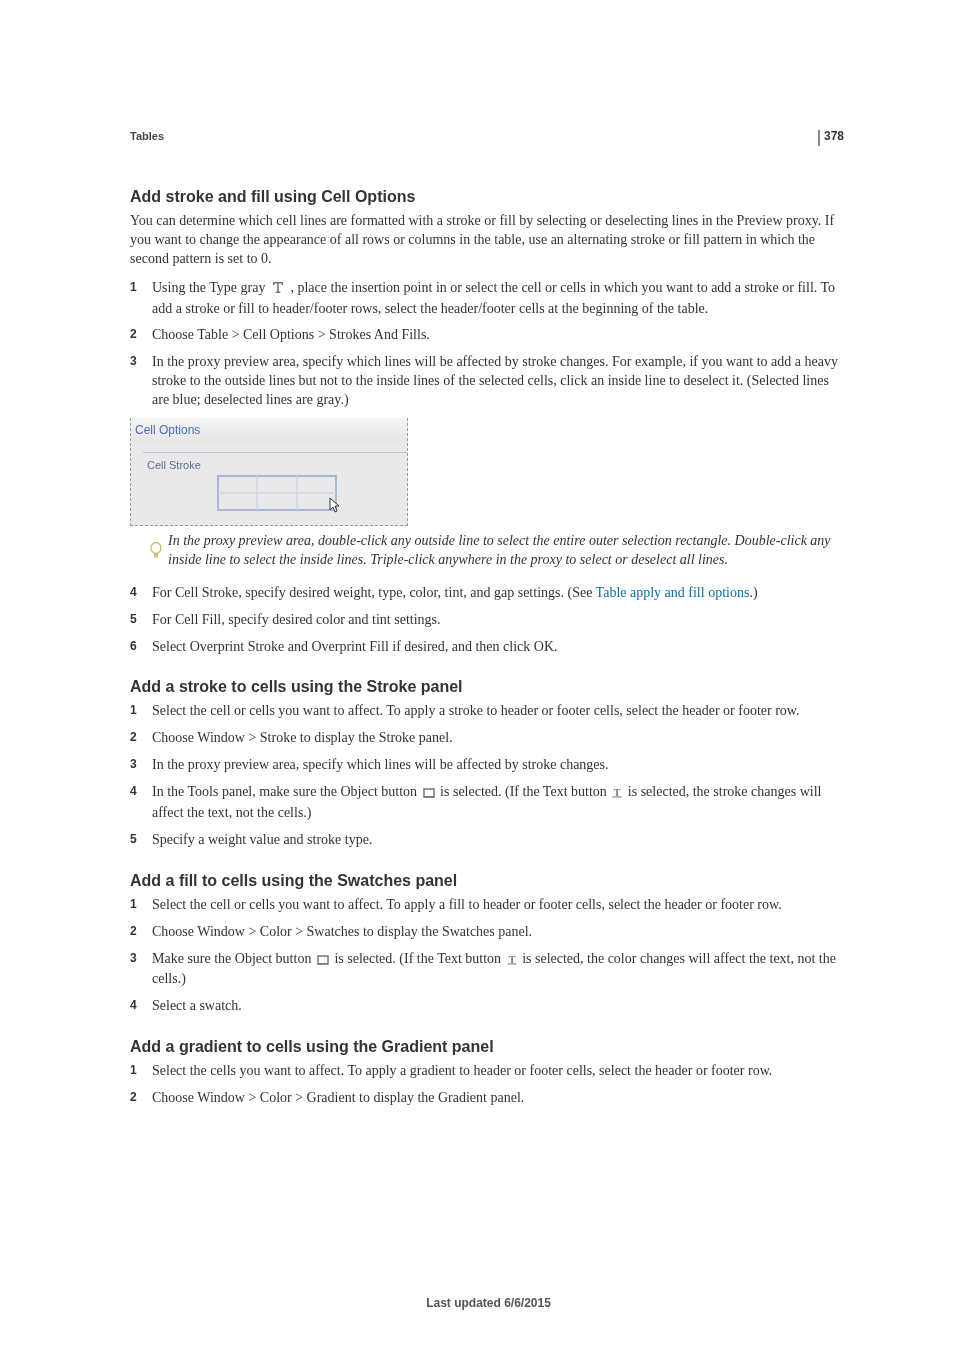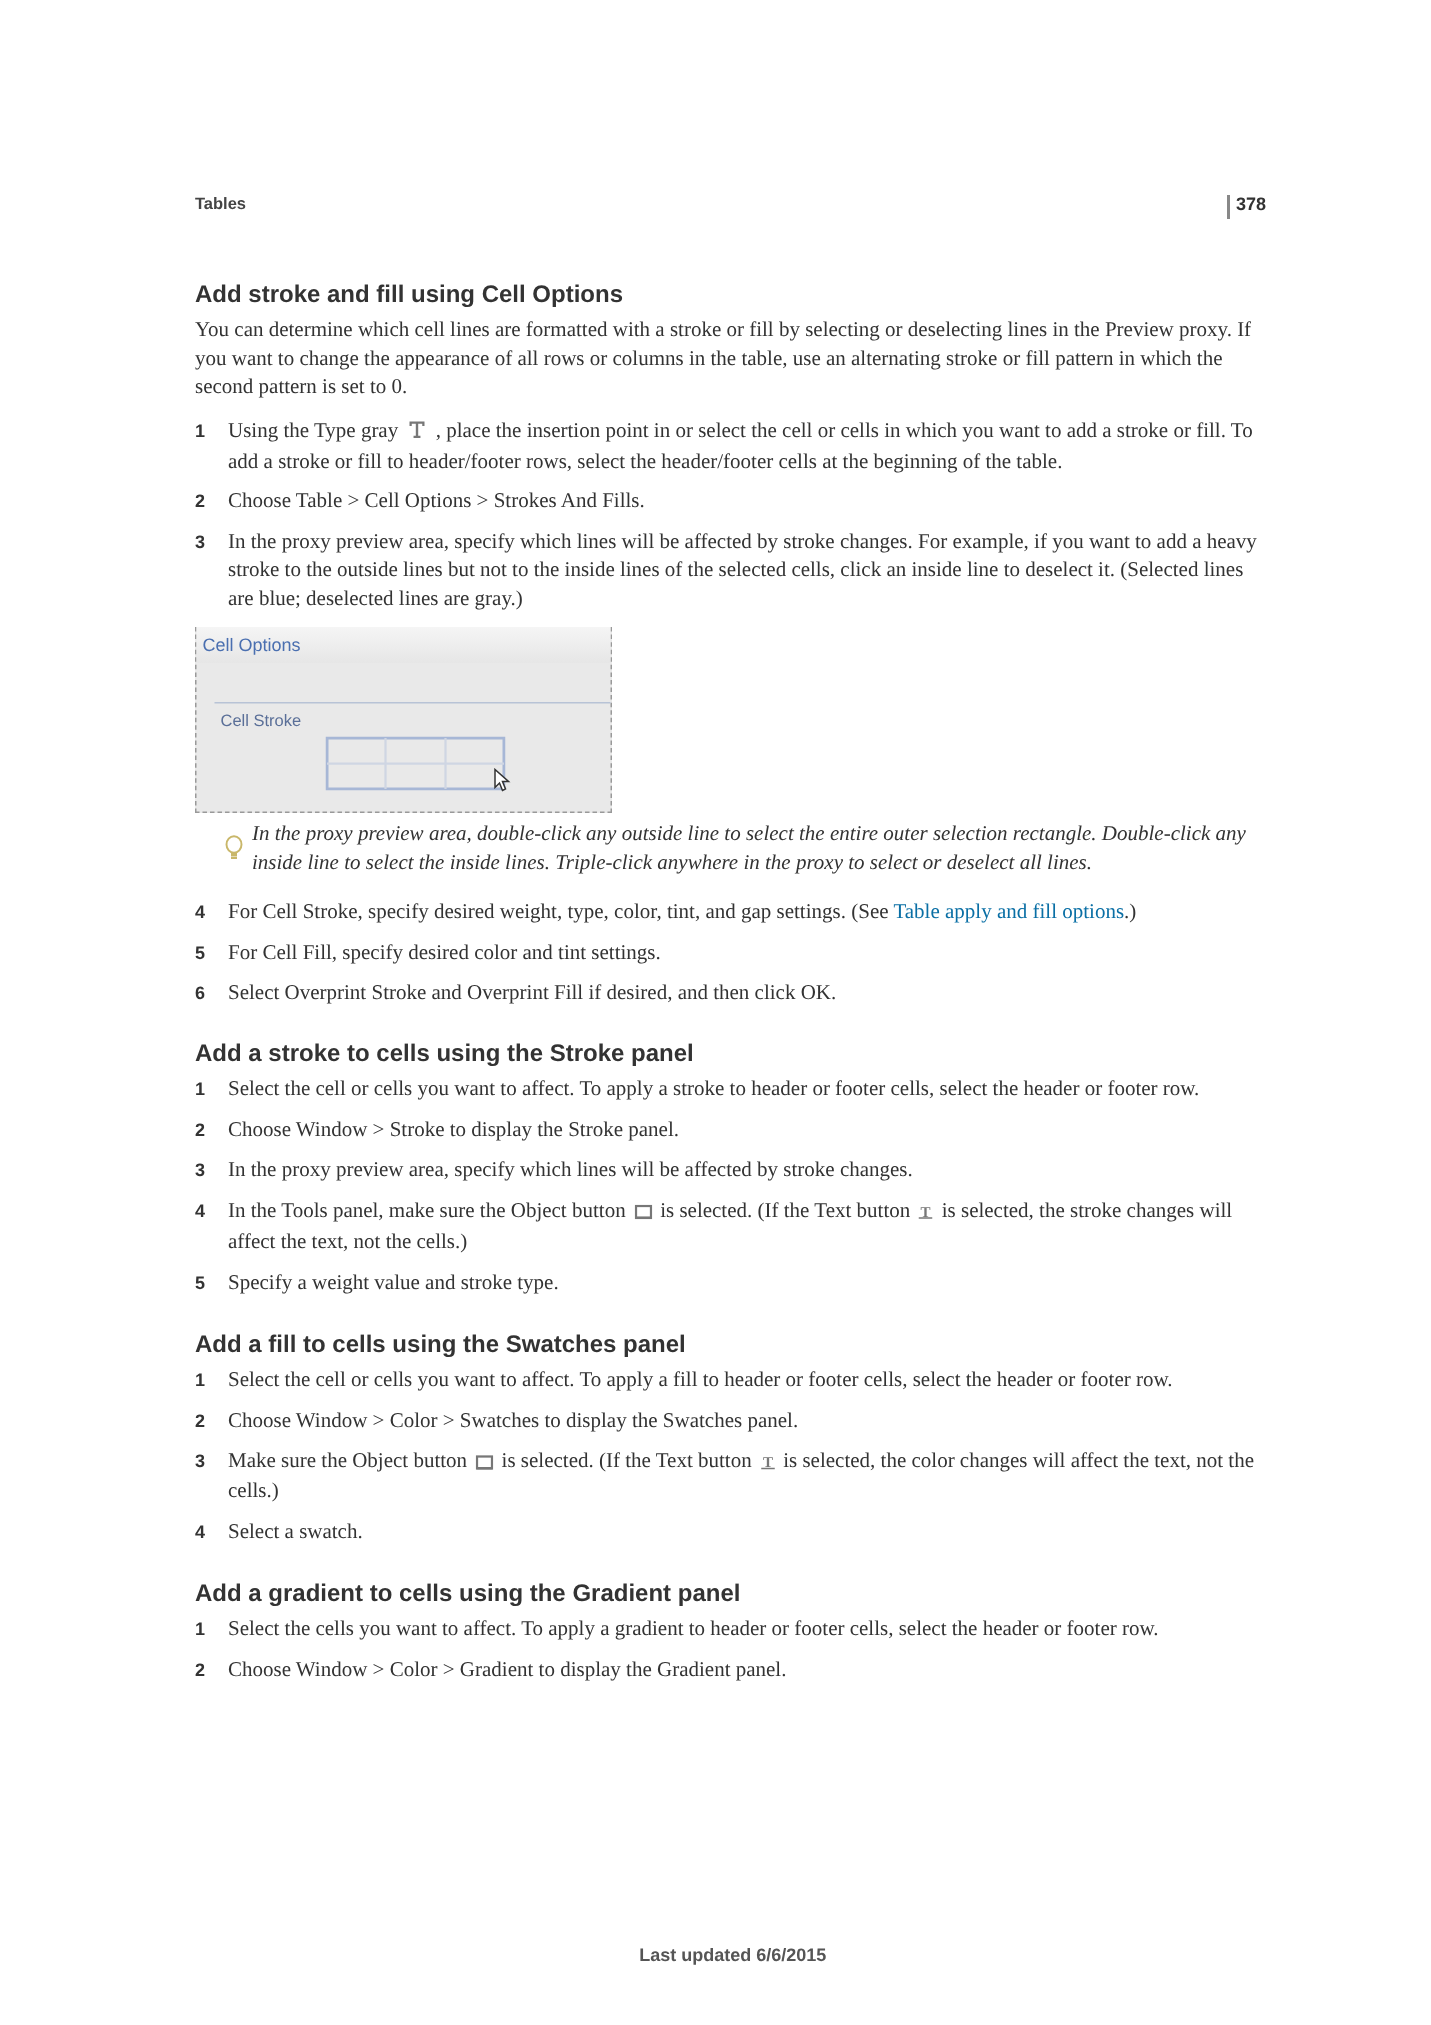--- a/index.html
+++ b/index.html
@@ -108,21 +108,20 @@
     background: #eceef3;
     margin-right: -1px;
   }
   .tab.active {
     background: #dbe2ee;
     font-weight: 700;
   }
   .tab-panel-bg {
     border-top: 1px solid #b8c3d6;
     padding: 6px 0 0 4px;
-    margin-top: 16px;
   }
   .cell-stroke-label {
     font-family: Tahoma, Arial, sans-serif;
     font-size: 11px;
     color: #5a6f98;
     margin-bottom: 4px;
   }
   .proxy {
     width: 120px;
     height: 36px;

